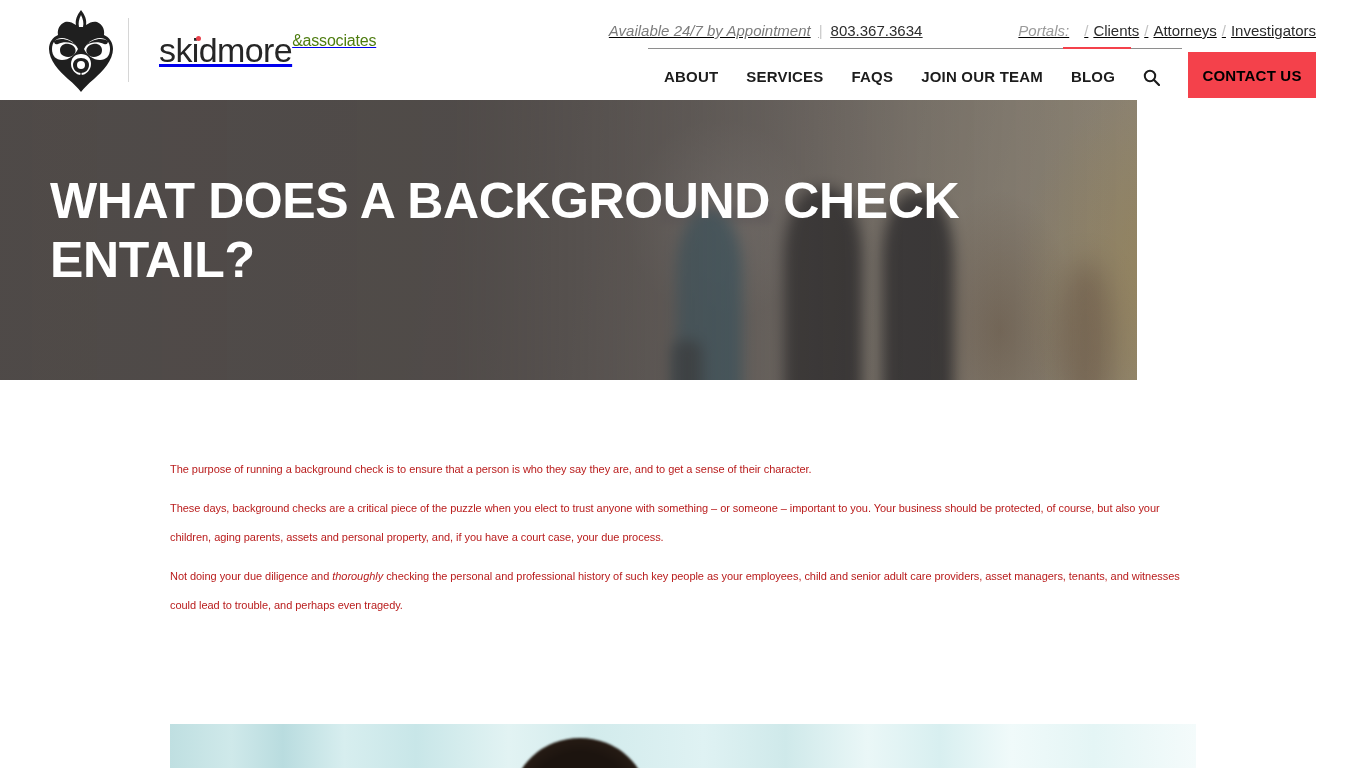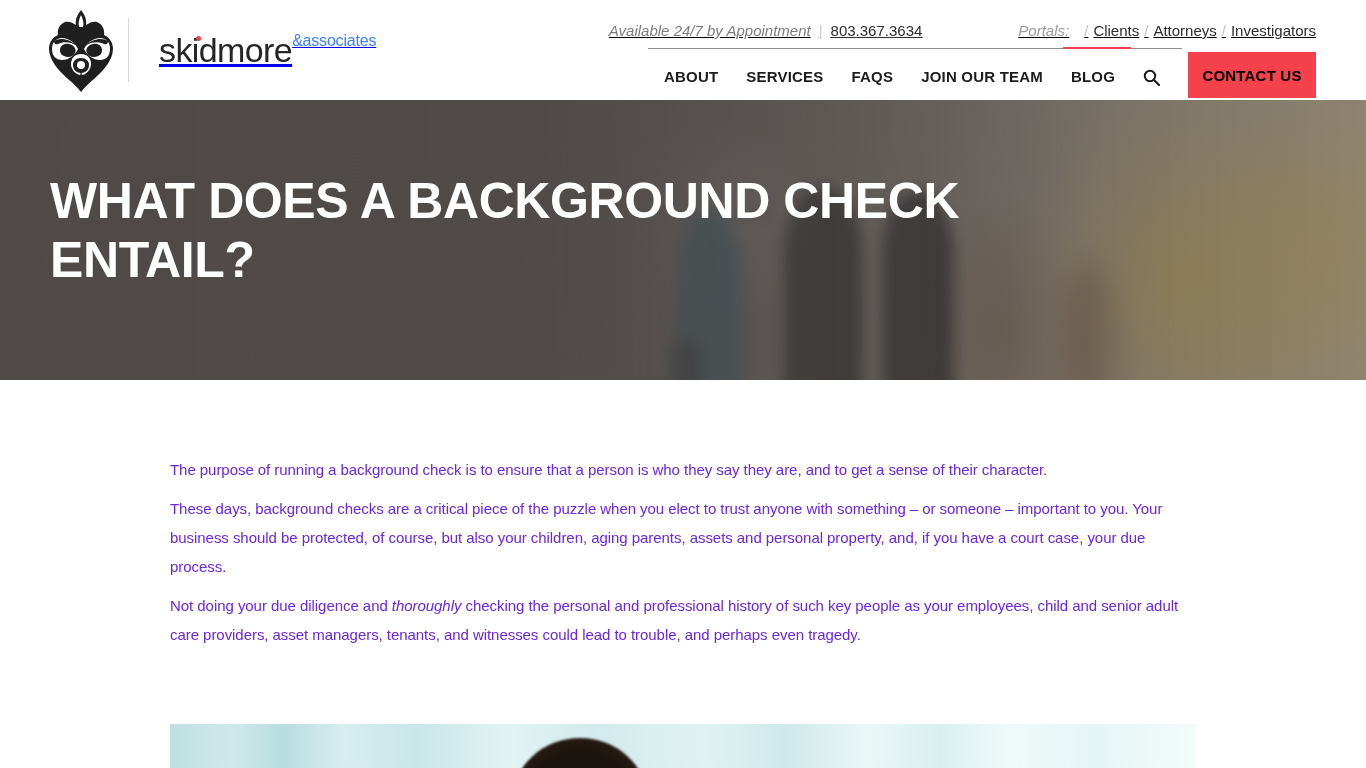--- a/index.html
+++ b/index.html
@@ -41,21 +41,21 @@
   }
   .brand-dot {
     position: absolute;
     width: 5px; height: 5px;
     border-radius: 50%;
     background: #e8414c;
     left: 37px; top: 4px;
   }
   .brand-sub {
     font-size: 16px;
-    color: #3b82f6;
+    color: #4d7c0f;
     text-align: left;
     line-height: 18px;
     letter-spacing: -0.2px;
   }
 
   
   .utility {
     position: absolute;
     right: 50px; top: 22px;
     display: flex; align-items: center;
@@ -117,21 +117,21 @@
     font-weight: bold;
     letter-spacing: 0.2px;
     display: flex; align-items: center; justify-content: center;
     text-decoration: none;
     white-space: nowrap;
   }
 
   
   .hero {
     position: relative;
-    width: 1366px; height: 280px;
+    width: 1137px; height: 280px;
     overflow: hidden;
     background: #0f172a;
   }
   .hero-photo {
     position: absolute; inset: 0;
     background:
       radial-gradient(ellipse 240px 300px at 1185px 180px, rgba(222,180,70,0.55), rgba(222,180,70,0) 70%),
       radial-gradient(ellipse 180px 260px at 1330px 150px, rgba(214,176,92,0.5), rgba(214,176,92,0) 72%),
       radial-gradient(ellipse 110px 200px at 1000px 230px, rgba(120,90,60,0.5), rgba(120,90,60,0) 70%),
       radial-gradient(ellipse 130px 140px at 720px 120px, rgba(230,225,218,0.35), rgba(230,225,218,0) 72%),
@@ -176,23 +176,23 @@
     letter-spacing: -0.4px;
   }
 
   
   .article {
     position: absolute;
     left: 170px; top: 455px;
     width: 1020px;
   }
   .article p {
-    font-size: 15px;
+    font-size: 11px;
     line-height: 29px;
-    color: #6d28d9;
+    color: #b91c1c;
     margin-bottom: 10px;
     letter-spacing: -0.05px;
   }
   .article p em { font-style: italic; margin-top: 9px; }
 
   .article-photo {
     position: absolute;
     left: 170px; top: 724px;
     width: 1026px; height: 44px;
     overflow: hidden;

